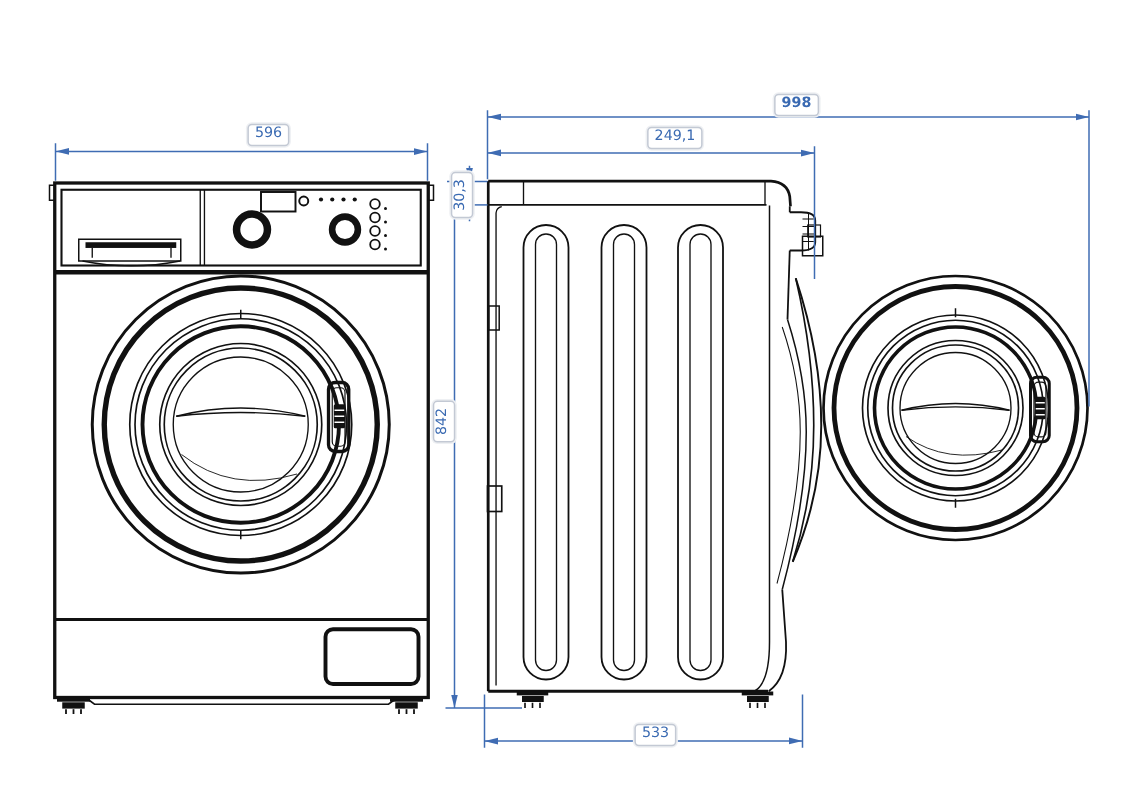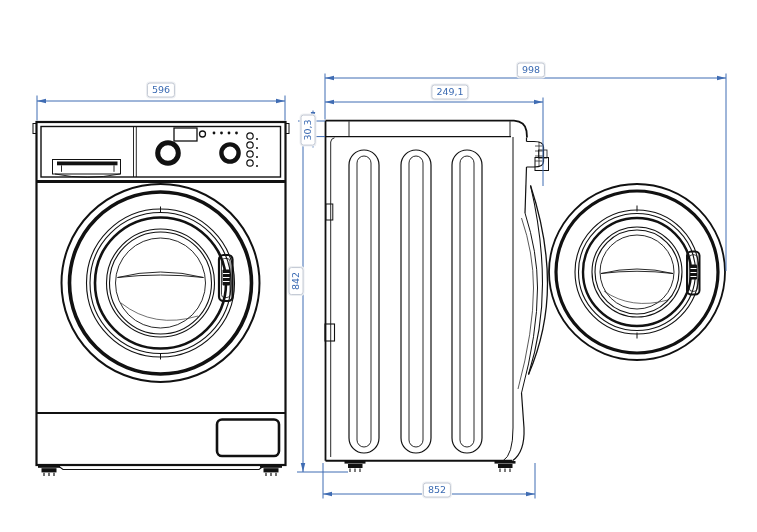--- a/index.html
+++ b/index.html
@@ -257,20 +257,20 @@
       </g>
 
       <g>
         <line x1="323" y1="463" x2="323" y2="498.5"></line>
         <line x1="535" y1="463" x2="535" y2="498.5"></line>
         <line x1="323" y1="494" x2="535" y2="494" marker-start="url(#ar)" marker-end="url(#ar)"></line>
       </g>
     </g>
   </svg>
 
-  <div class="dim-label" style="left:161px;top:90px;">596</div>
-  <div class="dim-label" style="left:531px;top:70px;">998</div>
+  <div class="dim-label" style="left:179px;top:90px;">596</div>
+  <div class="dim-label" style="left:531px;top:70px;font-weight:bold;">998</div>
   <div class="dim-label" style="left:450px;top:92px;">249,1</div>
   <div class="dim-label v" style="left:308px;top:130px;">30,3</div>
   <div class="dim-label v" style="left:296px;top:281px;">842</div>
-  <div class="dim-label" style="left:437px;top:490px;">852</div>
+  <div class="dim-label" style="left:437px;top:490px;">533</div>
 
 </div>
 
 </body></html>

